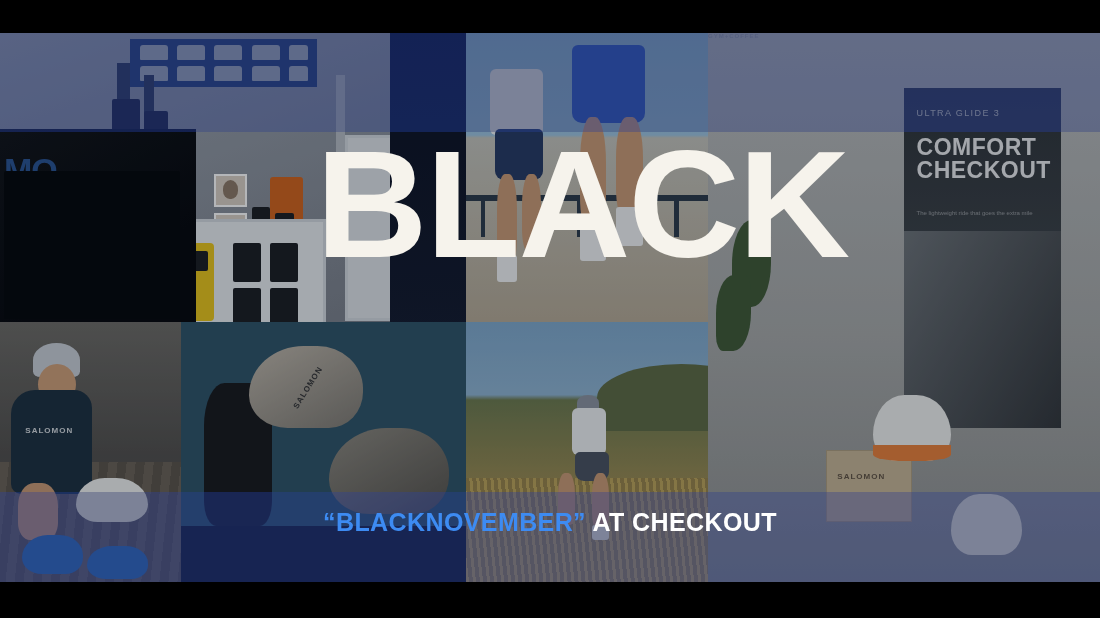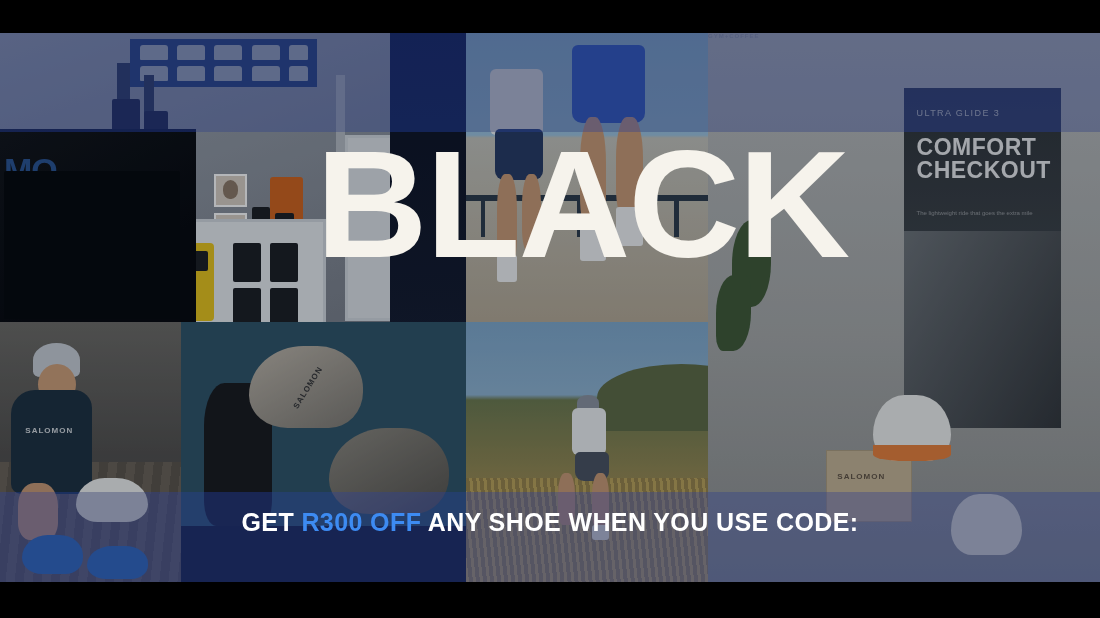--- a/index.html
+++ b/index.html
@@ -590,18 +590,18 @@
     <div class="band-mul bottom"></div>
 
     <div class="scrim"></div>
   </div>
 
   <div id="headline">
     <span class="line line-1">BLACK</span>
   </div>
 
   <div id="subtitle">
-    <span class="sub-line"><span>GET </span><span class="accent">R300 OFF</span><span> ANY SHOE WHEN YOU USE CODE:</span></span>
+    <span class="sub-line"><span class="accent">“BLACKNOVEMBER”</span><span> AT CHECKOUT</span></span>
   </div>
 
   <div class="letterbox top"></div>
   <div class="letterbox bottom"></div>
 </div>
 
 </body></html>

